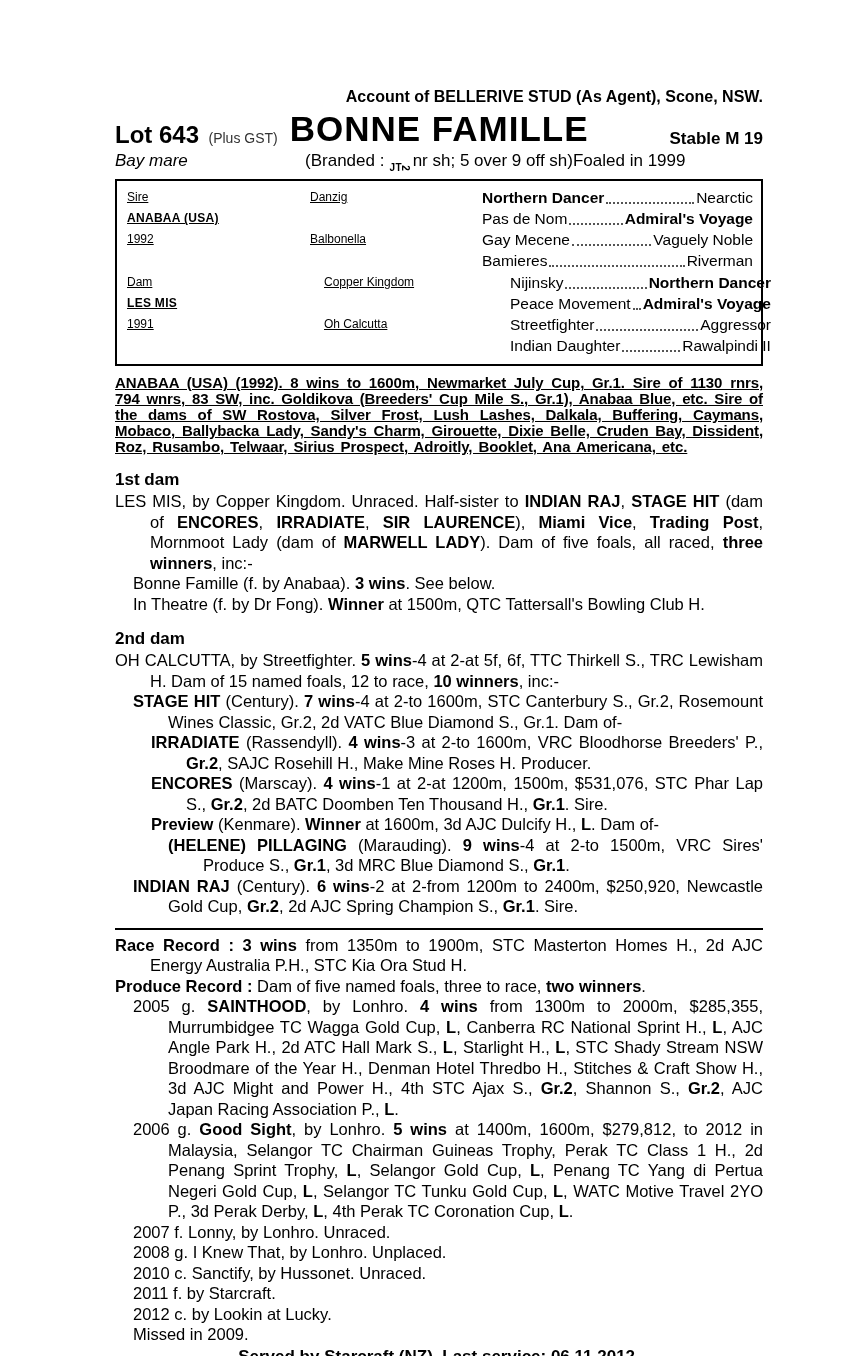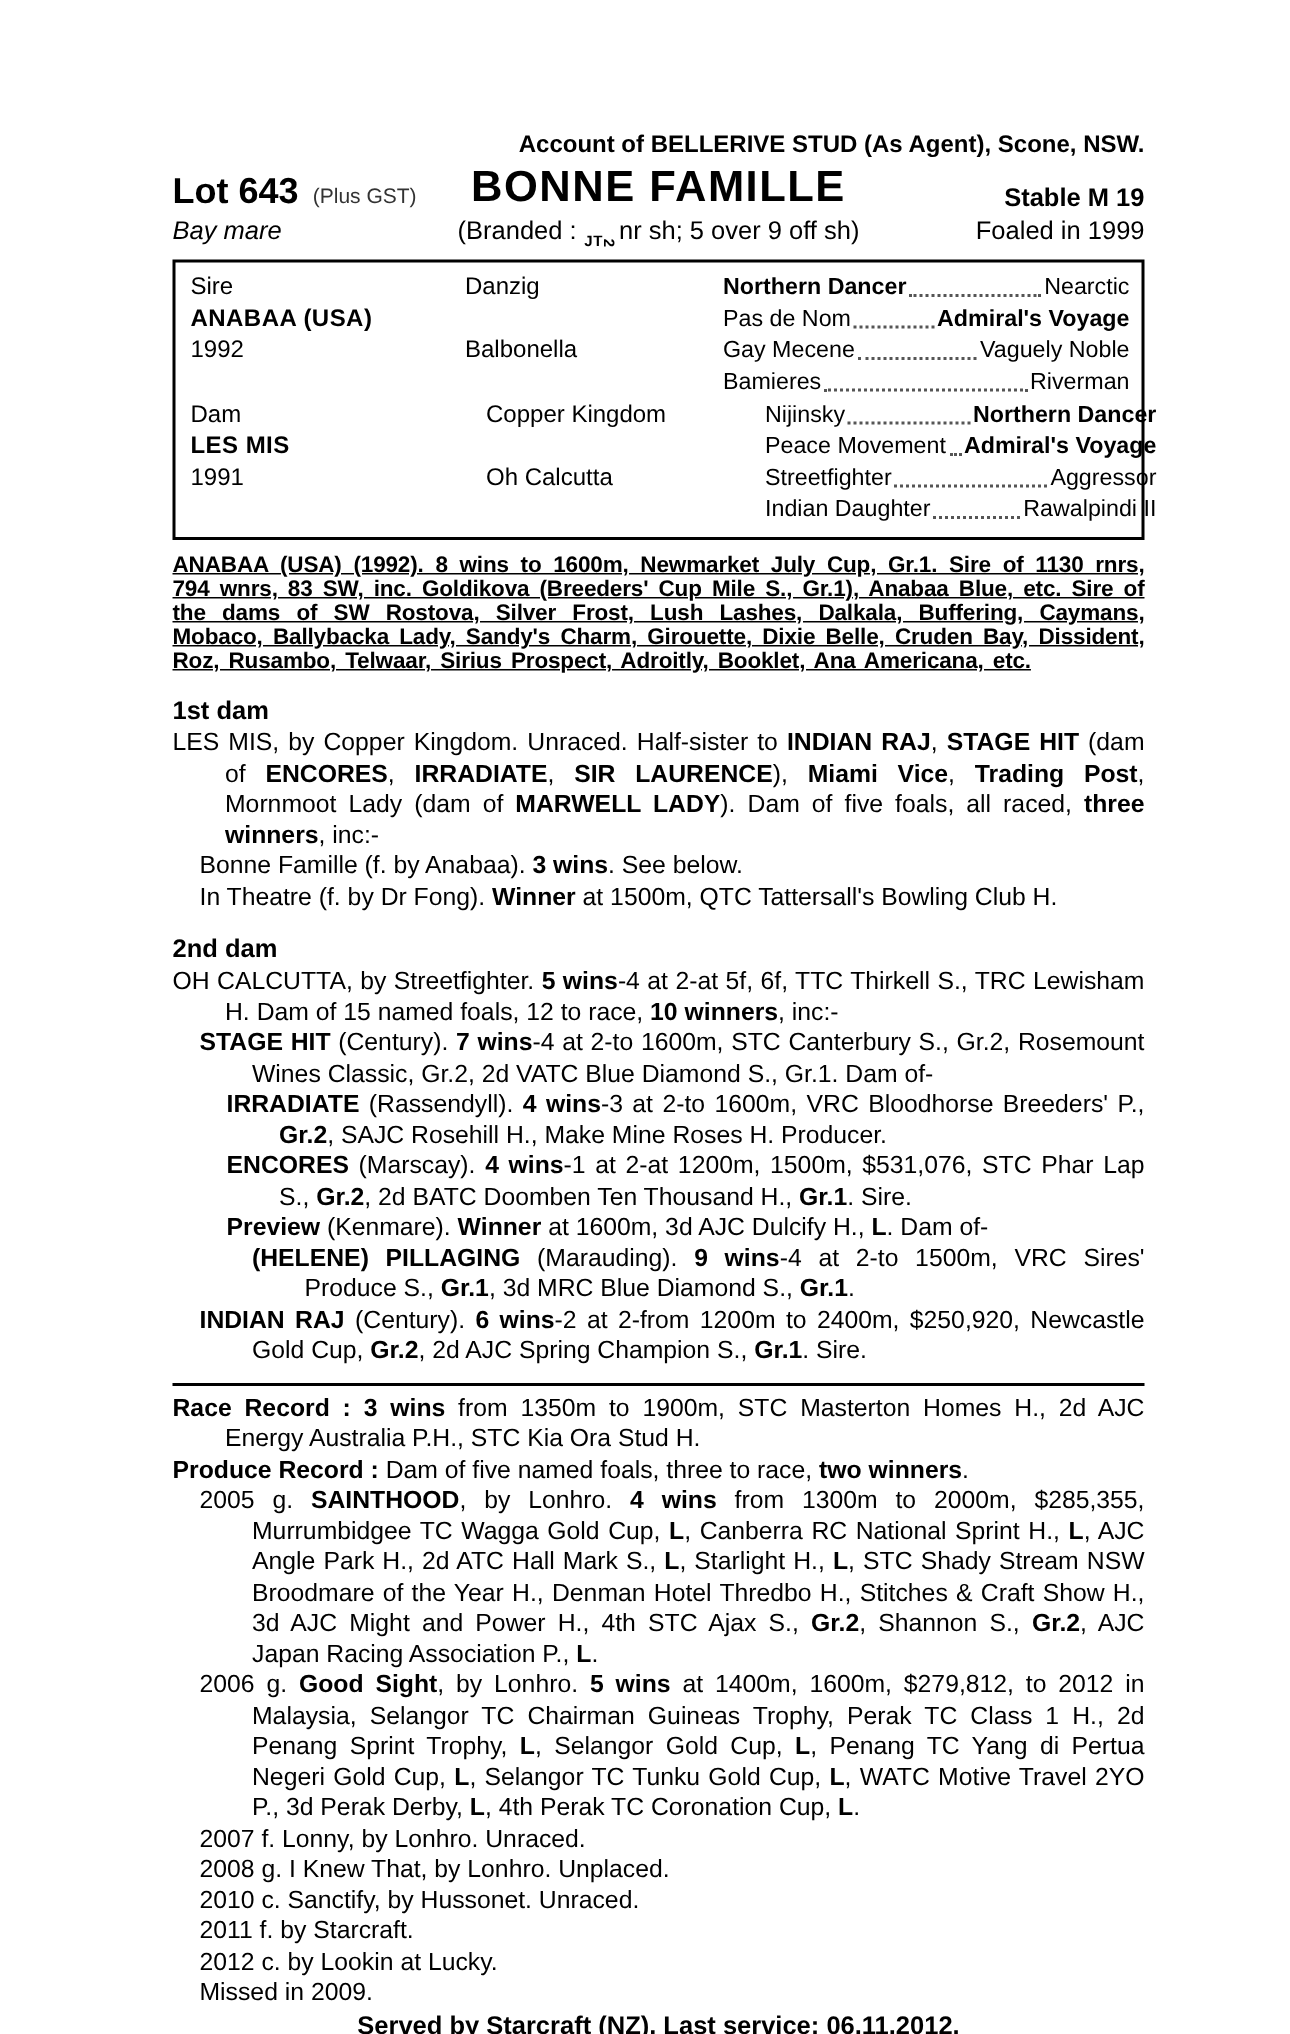--- a/index.html
+++ b/index.html
@@ -11,37 +11,37 @@
     -webkit-font-smoothing:antialiased;
   }
   .page-content { position:absolute; left:115px; top:88px; width:648px; }
 
   .account-line { font-size:16px; font-weight:bold; text-align:right; }
 
   .lot-row { display:flex; align-items:flex-end; margin-top:3px; }
   .lot-left { flex:1 1 0; white-space:nowrap; }
   .lot-label { font-size:24px; font-weight:bold; }
   .plus-gst { font-size:14px; color:#333; margin-left:5px; }
-  .horse-name { flex:0 0 auto; font-size:29px; font-weight:bold; letter-spacing:1px; padding:0 12px; }
+  .horse-name { flex:0 0 auto; font-size:35px; font-weight:bold; letter-spacing:1px; padding:0 12px; }
   .stable { flex:1 1 0; text-align:right; font-size:17px; font-weight:bold; }
 
   .info-row { display:flex; align-items:baseline; margin-top:2px; font-size:17px; }
   .info-left { flex:1 1 0;font-style:italic; }
   .info-center { flex:0 0 auto; }
-  .info-right { flex:1 1 0; text-align:right; }
+  .info-right { flex:1 1 0; }
 
   .brand-stack { display:inline-flex; flex-direction:row; align-items:center;
     vertical-align:-5px; font-weight:bold; line-height:1; margin:0 5px; }
   .brand-top { font-size:10px; letter-spacing:0.5px; }
   .brand-bottom { font-size:10px; transform:rotate(90deg); }
 
   .pedigree-box { margin-top:6px; border:2px solid #000; padding:6px 8px 8px 10px; }
   .ped-half { display:grid; grid-template-columns:183px 172px 1fr; }
   .ped-half + .ped-half { margin-top:1px;gap:14px; }
-  .ped-id div, .ped-parents div { line-height:21px; font-size:16px; }
+  .ped-id div, .ped-parents div { line-height:21px; font-size:12px;text-decoration:underline; }
   .ped-name { font-weight:bold; font-size:17px; letter-spacing:0.3px; }
   .spacer-line { height:21px; }
   .anc-row { display:flex; align-items:baseline; line-height:21px; font-size:15.5px; }
   .anc-left, .anc-right { white-space:nowrap; }
   .anc-fill { flex:1 1 auto; min-width:8px; border-bottom:2px dotted #555;
     align-self:flex-end; margin:0 2px 4px 2px; }
   .b { font-weight:bold; }
 
   .sire-summary { margin-top:9px; font-weight:bold; font-size:15px; line-height:16px;
     text-align:justify; letter-spacing:-0.1px; word-spacing:2px;text-decoration:underline; }

